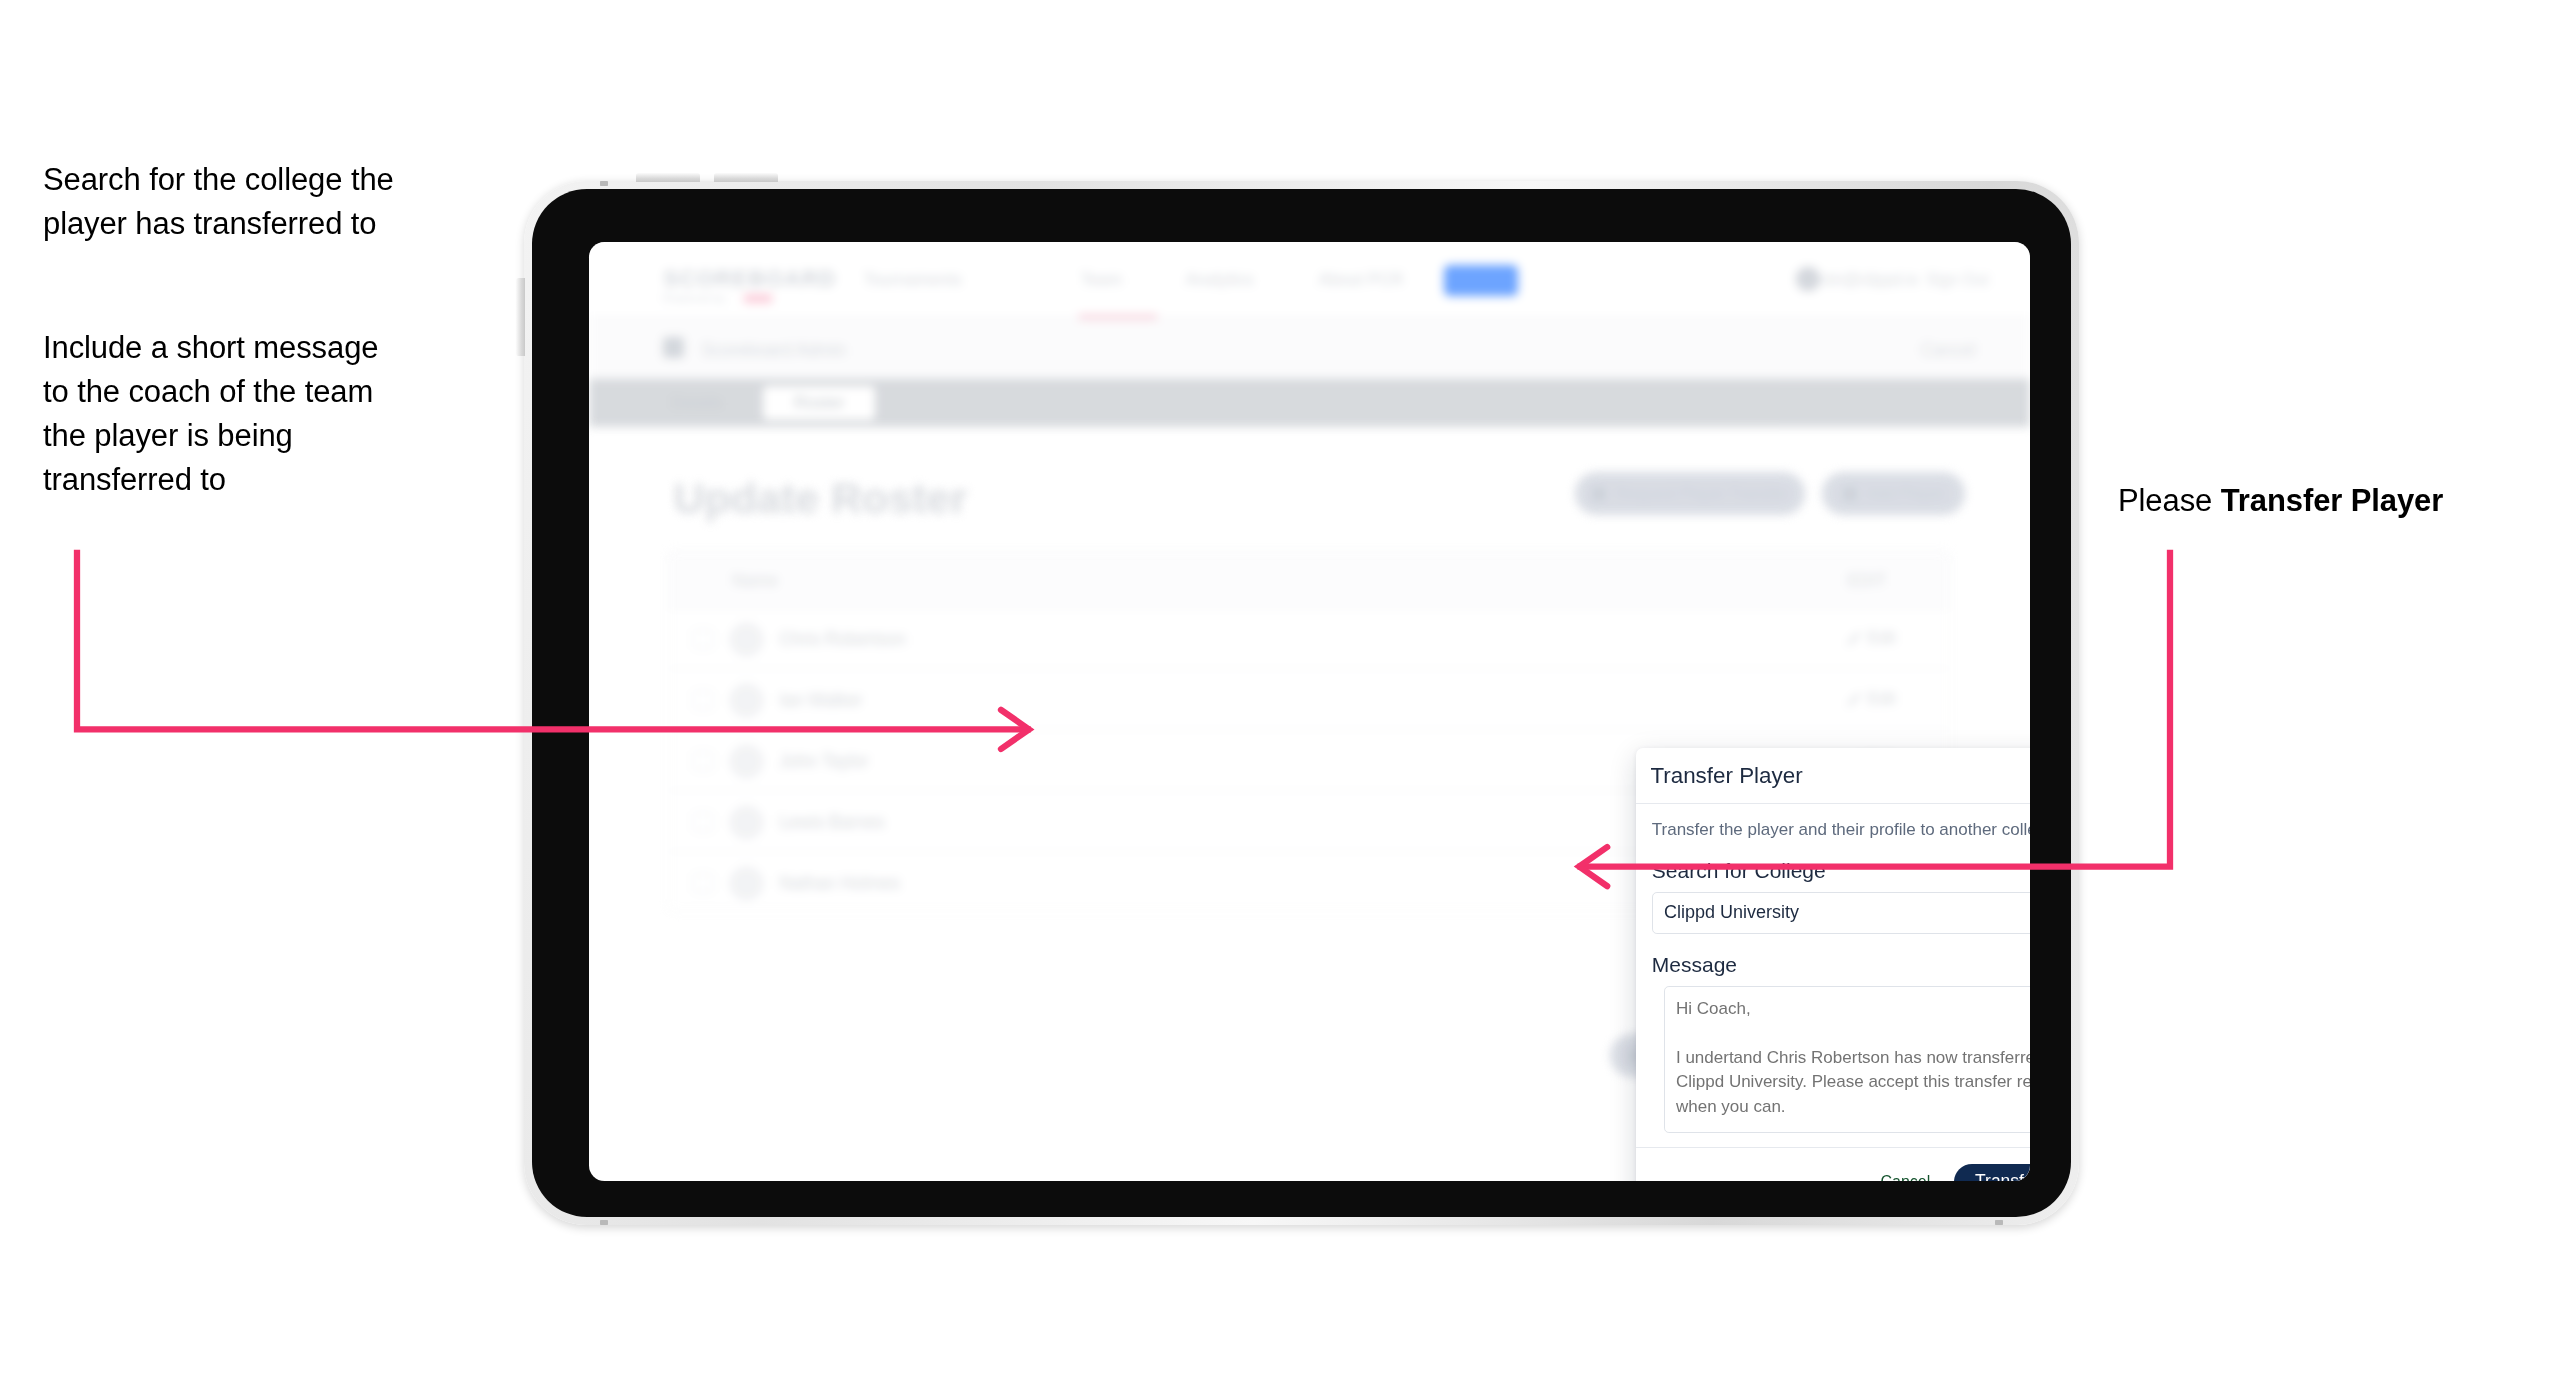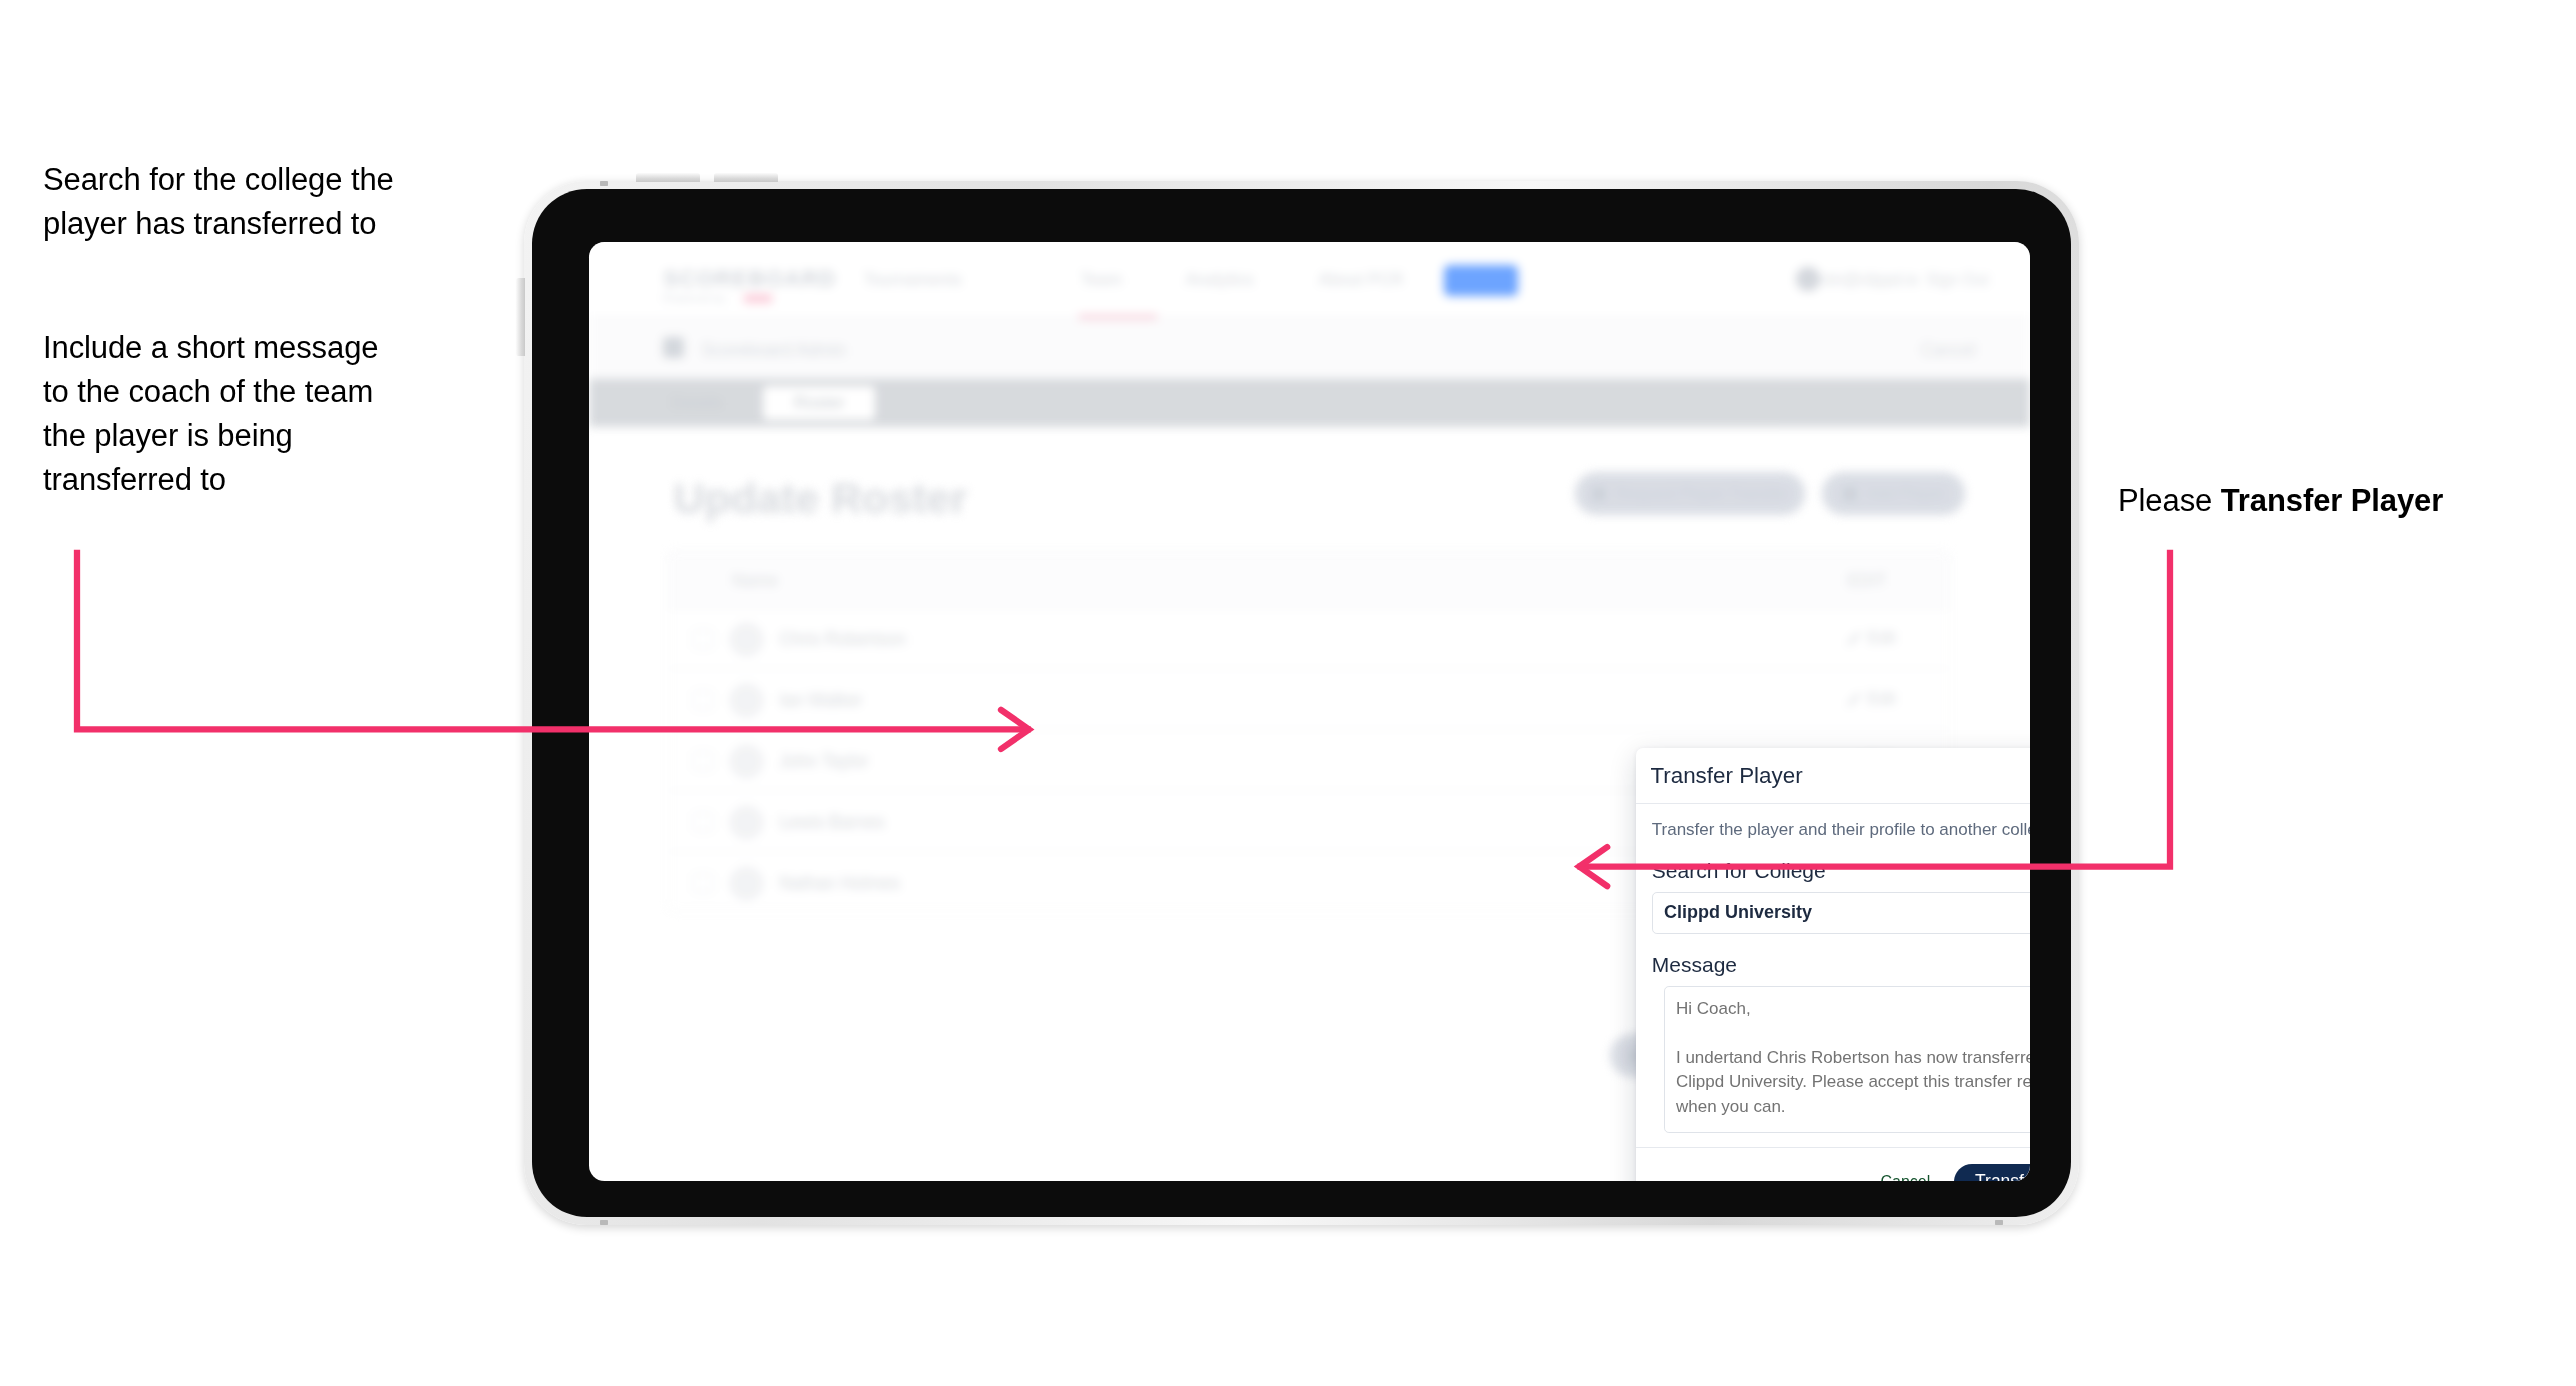--- a/index.html
+++ b/index.html
@@ -316,21 +316,20 @@
     box-sizing: border-box;
     height: 42px;
     border: 0.7px solid #dfe3e9;
     border-radius: 4.9px;
     padding: 0 11.2px;
     font-size: 18px;
     color: #1d2a40;
     font-family: "Liberation Sans", sans-serif;
     background: #ffffff;
     outline: none;
-    font-weight: bold;
   }
   #fld-message-label { margin-top: 19.6px; }
   #message-input {
     width: 100%;
     box-sizing: border-box;
     height: 147px;
     border: 0.7px solid #dfe3e9;
     border-radius: 4.9px;
     padding: 9.8px 11.2px;
     font-size: 17px;

